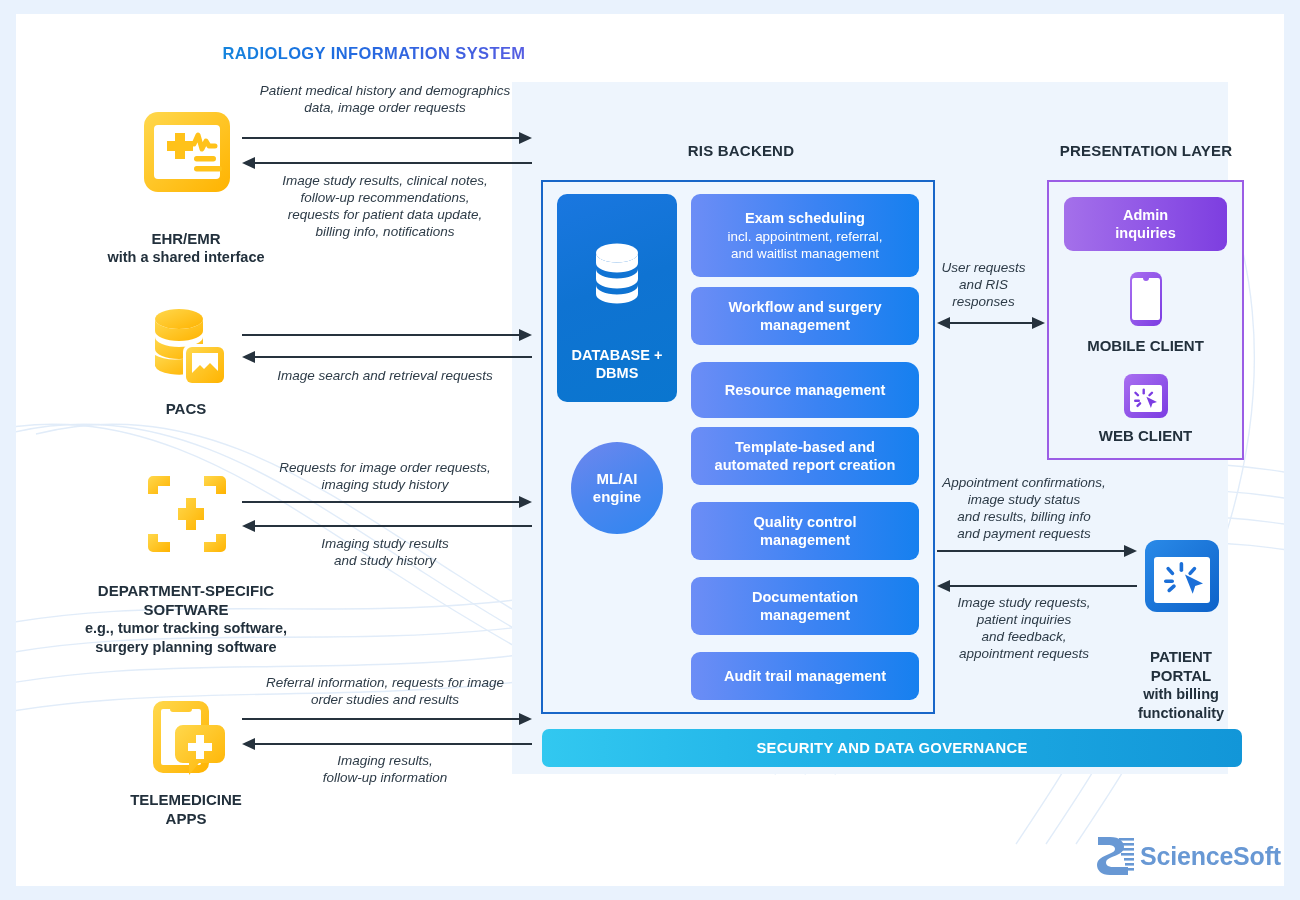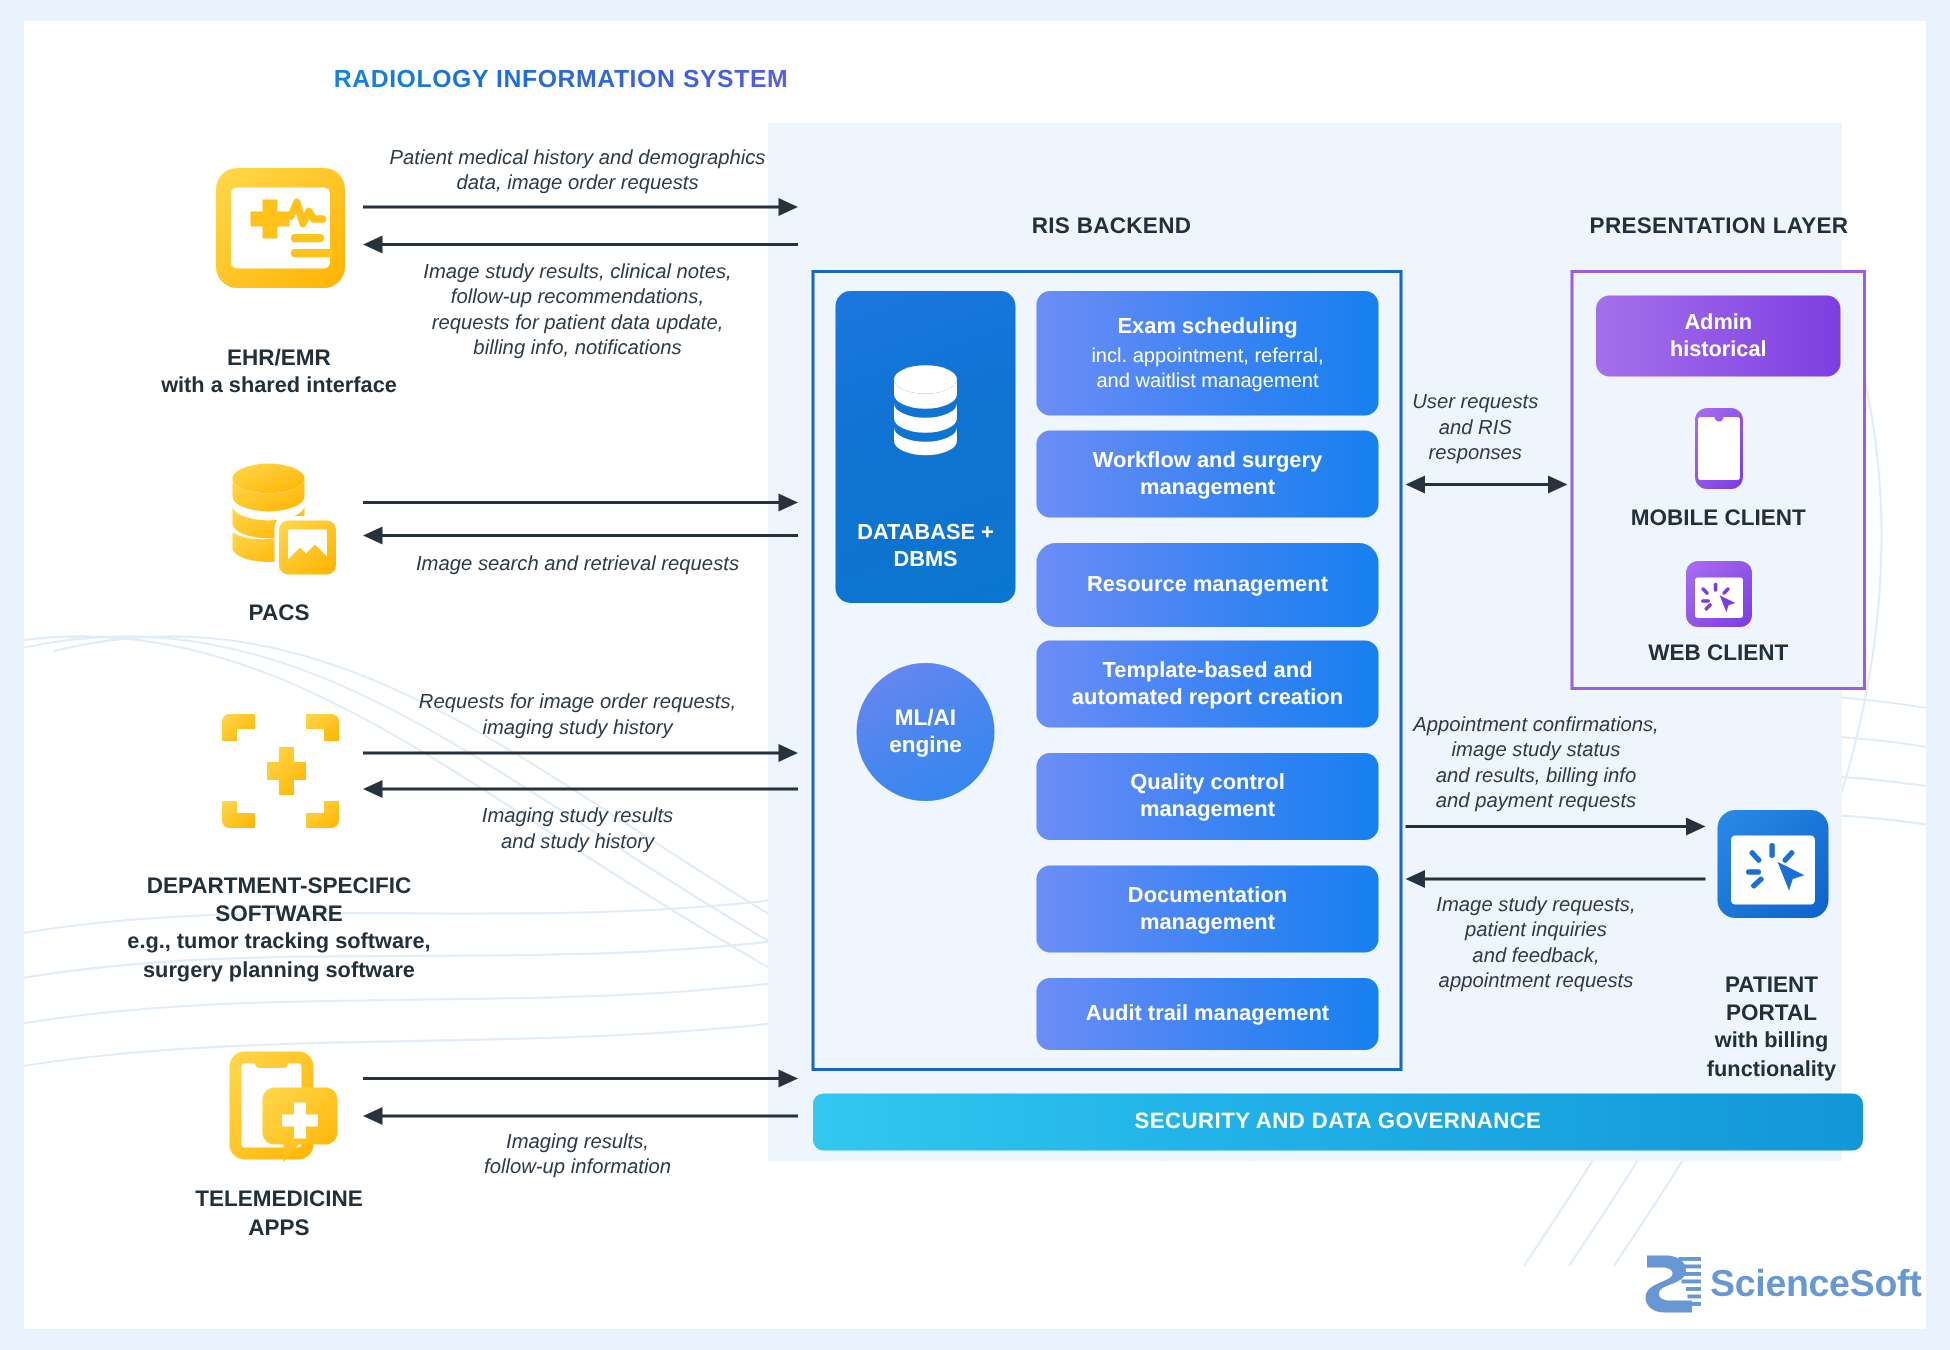--- a/index.html
+++ b/index.html
@@ -196,21 +196,21 @@
     <div class="mod" style="top:563px;height:58px;">
       <div class="t">Documentation
 management</div>
     </div>
     <div class="mod" style="top:638px;height:48px;">
       <div class="t">Audit trail management</div>
     </div>
 
     <div class="pres-box"></div>
     <div class="admin-tile">Admin
-historical</div>
+inquiries</div>
 
     <div style="position:absolute;left:1102px;top:255px;">
       <svg width="56" height="60" viewBox="0 0 56 60">
         <defs>
             <linearGradient id="pg1" x1="0" y1="0" x2="1" y2="1">
           <stop offset="0%" stop-color="#a96ff0"></stop>
               <stop offset="100%" stop-color="#7b3ce2"></stop>
         </linearGradient>
           </defs>
         <rect x="12" y="3" width="32" height="54" rx="8" fill="url(#pg1)"></rect>
@@ -267,21 +267,21 @@
           <path d="M54 36 l4 -9 4 14 4 -8 3 5 h6" fill="none" stroke="#ffc21a" stroke-width="5" stroke-linecap="round" stroke-linejoin="round"></path>
           <rect x="54" y="48" width="22" height="5.5" rx="2.7"></rect>
           <rect x="54" y="58" width="28" height="5.5" rx="2.7"></rect>
         </g>
       </svg>
     </div>
     <div class="nodelabel" style="left:54px;top:196px;width:232px;">
       <span>EHR/EMR</span>
       <span class="sub">with a shared interface</span>
     </div>
-    <div class="flow" style="left:224px;top:82px;width:290px;text-align:center;">Patient medical history and demographics
+    <div class="flow" style="left:224px;top:68px;width:290px;text-align:center;">Patient medical history and demographics
 data, image order requests</div>
     <div class="arrow right" style="left:226px;top:118px;width:290px;">
       <div class="bar" style="width:280px;"></div>
         <div class="head"></div>
     </div>
     <div class="arrow left" style="left:226px;top:143px;width:290px;">
       <div class="bar" style="left:10px;width:280px;"></div>
         <div class="head"></div>
     </div>
     <div class="flow" style="left:224px;top:158px;width:290px;">Image study results, clinical notes,
@@ -362,20 +362,22 @@
         </linearGradient>
           </defs>
         <path d="M14 4 h36 a10 10 0 0 1 10 10 v52 a10 10 0 0 1 -10 10 H14 A10 10 0 0 1 4 66 V14 A10 10 0 0 1 14 4 Z
                  M14 12 a2 2 0 0 0 -2 2 v52 a2 2 0 0 0 2 2 h36 a2 2 0 0 0 2 -2 V14 a2 2 0 0 0 -2 -2 h-7 a3 3 0 0 1 -3 3 H24 a3 3 0 0 1 -3 -3 Z" fill="url(#yg4)" fill-rule="evenodd"></path>
         <path d="M34 28 h34 a8 8 0 0 1 8 8 v22 a8 8 0 0 1 -8 8 H50 l-10 12 v-12 h-6 a8 8 0 0 1 -8 -8 V36 a8 8 0 0 1 8 -8 Z" fill="url(#yg4)"></path>
         <path d="M47 38 h8 v8 h8 v8 h-8 v8 h-8 v-8 h-8 v-8 h8 Z" fill="#fff"></path>
       </svg>
     </div>
     <div class="nodelabel" style="left:70px;top:776px;width:200px;">TELEMEDICINE
 APPS</div>
+    <div class="flow" style="left:224px;top:660px;width:290px;">Referral information, requests for image
+order studies and results</div>
     <div class="arrow right" style="left:226px;top:699px;width:290px;">
       <div class="bar" style="width:280px;"></div>
         <div class="head"></div>
     </div>
     <div class="arrow left" style="left:226px;top:724px;width:290px;">
       <div class="bar" style="left:10px;width:280px;"></div>
         <div class="head"></div>
     </div>
     <div class="flow" style="left:224px;top:738px;width:290px;">Imaging results,
 follow-up information</div>

